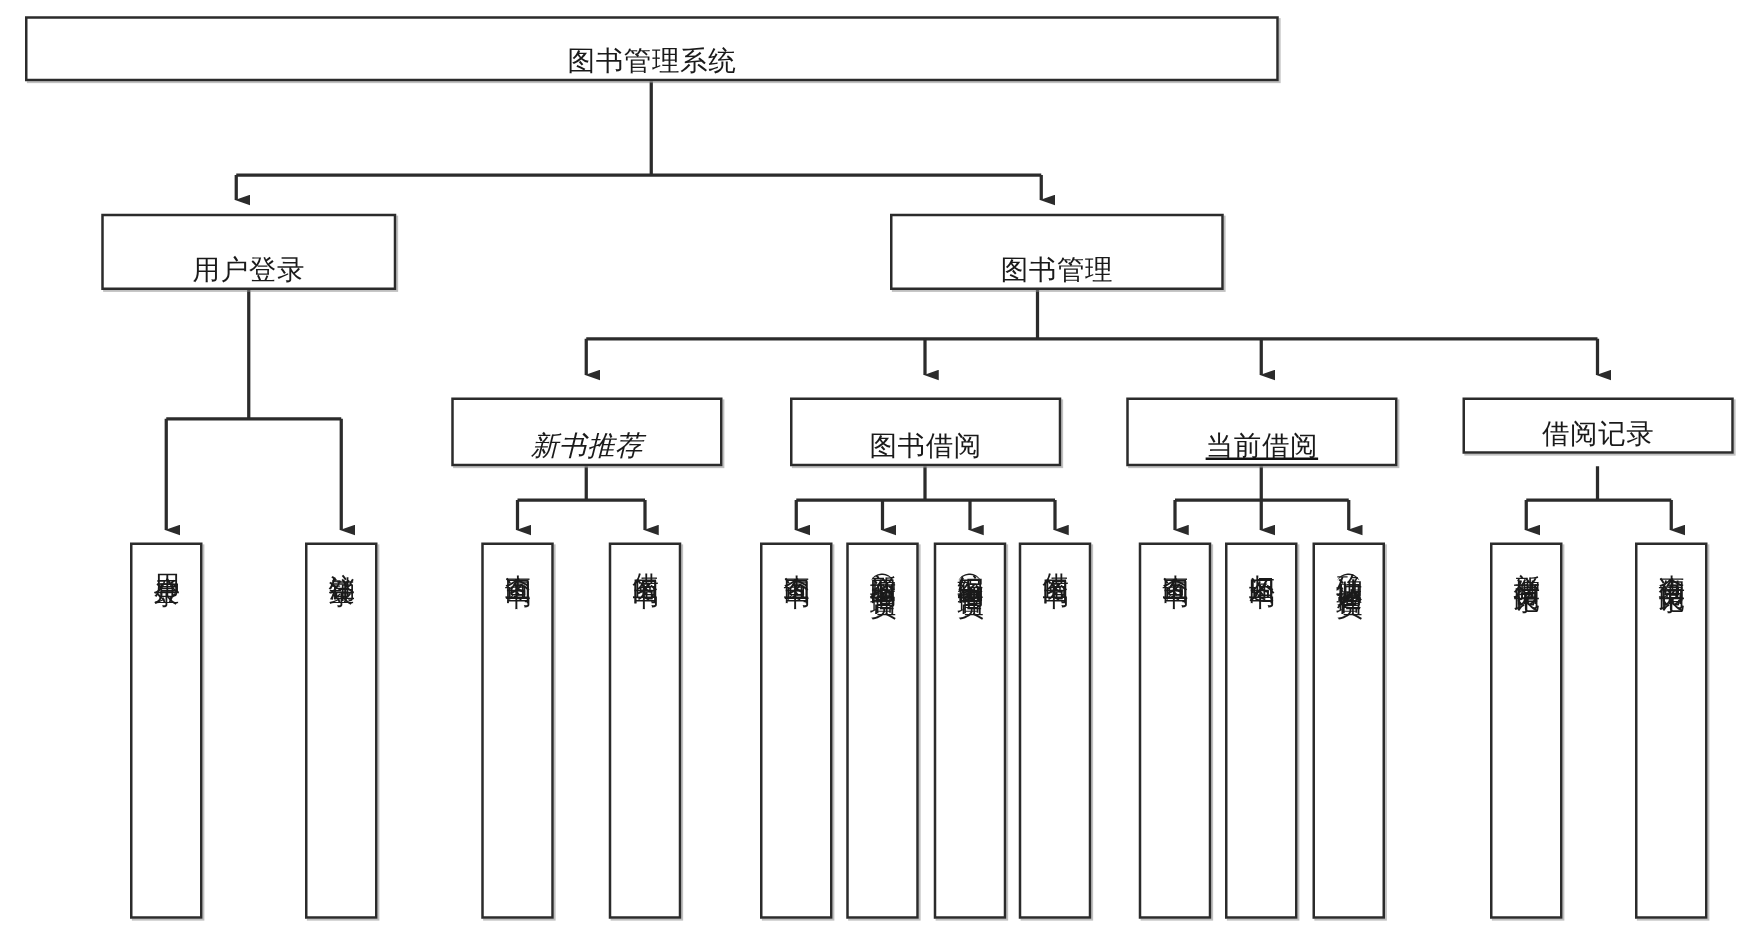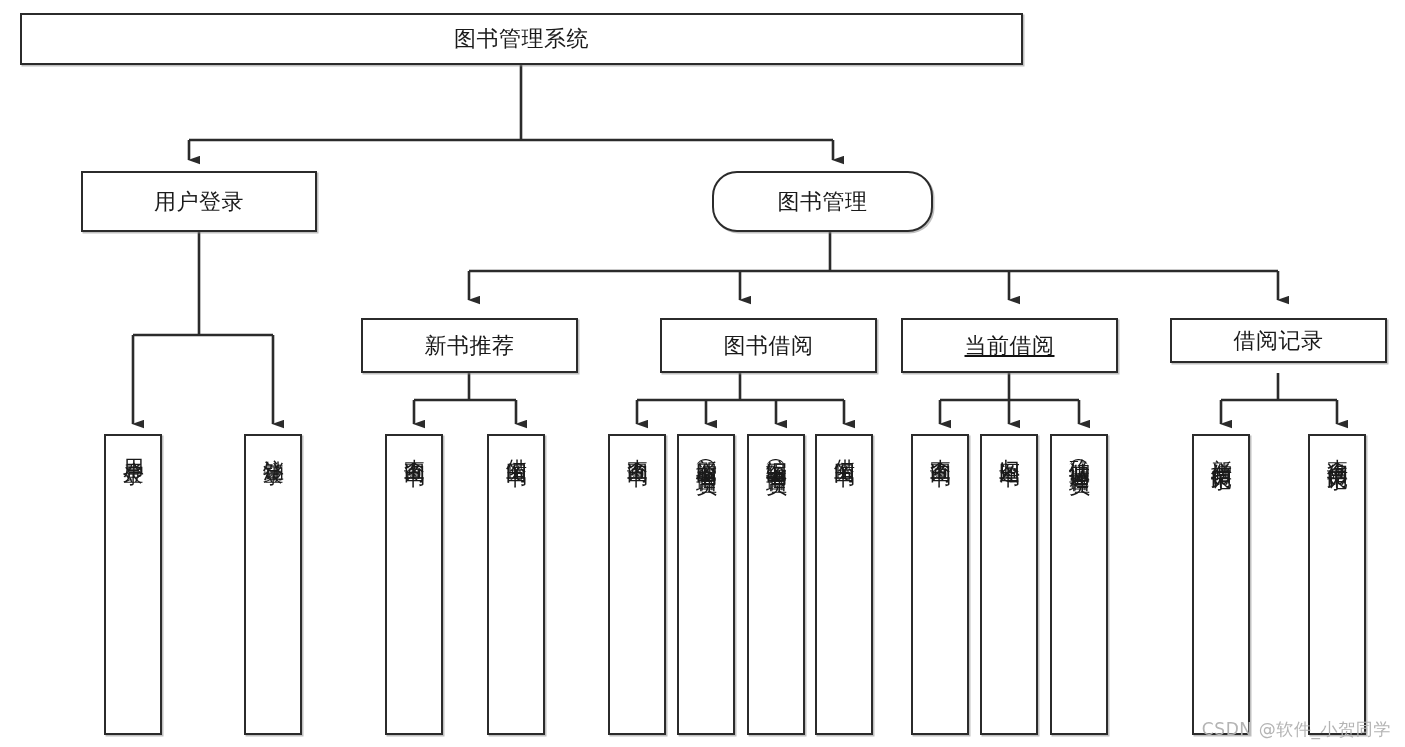--- a/index.html
+++ b/index.html
@@ -26,21 +26,21 @@
     width: 1405px;
     height: 747px;
     pointer-events: none;
   }
   .node {
     position: absolute;
     box-sizing: border-box;
     background: #ffffff;
     border: 2.4px solid #2b2b2b;
     display: flex;
-    align-items: center;
+    align-items: flex-end;
     justify-content: center;
     box-shadow: 1.5px 1.5px 0 rgba(140,140,140,0.55);
   }
   .node .label {
     font-size: 22px;
     line-height: 1.18;
     color: #1a1a1a;
     letter-spacing: 0.5px;
     text-align: center;
     white-space: nowrap;
@@ -127,28 +127,28 @@
     </g>
   </svg>
 
   <div class="node horizontal" style="left:20px; top:13px; width:1003px; height:52px;">
     <span class="label">图书管理系统</span>
   </div>
 
   <div class="node horizontal" style="left:81px; top:171px; width:236px; height:61px;">
     <span class="label">用户登录</span>
   </div>
-  <div class="node horizontal" style="left:712px; top:171px; width:221px; height:61px;border-radius:25px;">
+  <div class="node horizontal" style="left:712px; top:171px; width:267px; height:61px;">
     <span class="label">图书管理</span>
   </div>
 
-  <div class="node horizontal" style="left:361px; top:318px; width:217px; height:55px;">
+  <div class="node horizontal" style="left:361px; top:318px; width:217px; height:55px;font-style:italic;">
     <span class="label">新书推荐</span>
   </div>
-  <div class="node horizontal" style="left:632px; top:318px; width:217px; height:55px;margin-left:28px;">
+  <div class="node horizontal" style="left:632px; top:318px; width:217px; height:55px;">
     <span class="label">图书借阅</span>
   </div>
   <div class="node horizontal" style="left:901px; top:318px; width:217px; height:55px;text-decoration:underline;">
     <span class="label">当前借阅</span>
   </div>
   <div class="node horizontal" style="left:1170px; top:318px; width:217px; height:45px;">
     <span class="label">借阅记录</span>
   </div>
 
   <div class="node vertical" style="left:104px; top:434px; width:58px; height:301px;">
@@ -188,15 +188,14 @@
     <span class="label">确认归还（管理员）</span>
   </div>
 
   <div class="node vertical" style="left:1192px; top:434px; width:58px; height:301px;">
     <span class="label">新增借阅记录</span>
   </div>
   <div class="node vertical" style="left:1308px; top:434px; width:58px; height:301px;">
     <span class="label">查询借阅记录</span>
   </div>
 
-  <div id="watermark">CSDN @软件_小贺同学</div>
 
 </div>
 
 </body></html>

